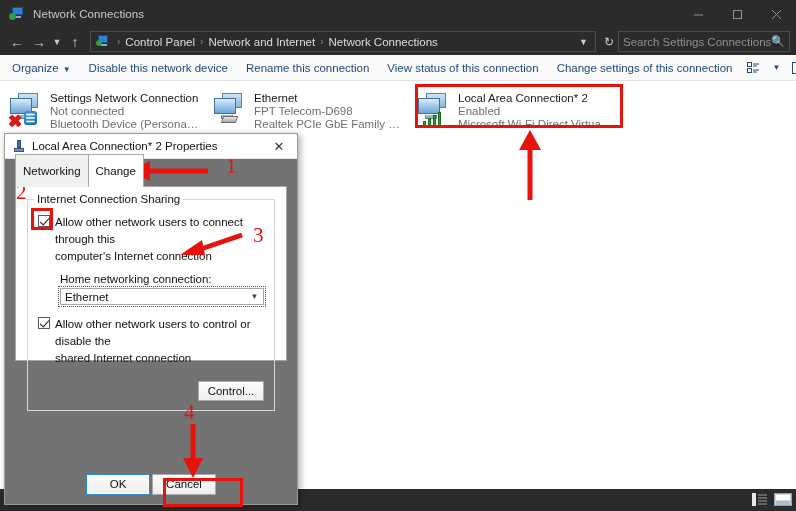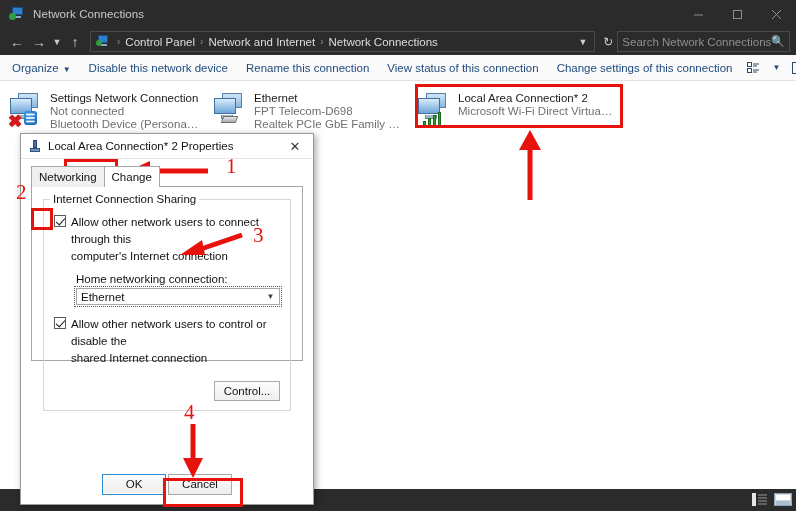--- a/index.html
+++ b/index.html
@@ -144,22 +144,22 @@
 
   
   .statusbar {
     flex:0 0 22px; height:22px; background:#2b2b2b;
     display:flex; align-items:center; justify-content:flex-end; padding-right:6px;
   }
   .viewtog { width:16px; height:14px; margin-left:6px; position:relative; }
 
   
   #propdialog {
-    position:absolute; left:20px; top:133px; width:294px; height:372px;
-    background:#ffffff; border:1px solid #9a9a9a;
+    position:absolute; left:4px; top:133px; width:294px; height:372px;
+    background:#737373; border:1px solid #9a9a9a;
     box-shadow:2px 2px 7px rgba(0,0,0,.35);
     display:flex; flex-direction:column;
     font-size:11px;
   }
   .dlg-title {
     height:25px; flex:0 0 25px; background:#ffffff;
     display:flex; align-items:center; border-bottom:1px solid #e6e6e6;
   }
   .dlg-ico { width:14px; height:14px; margin:0 6px 0 7px; position:relative; }
   .dlg-ico .pin {
@@ -172,21 +172,21 @@
   }
   .dlg-title-text { color:#111; font-size:11.5px; }
   .dlg-close {
     margin-left:auto; width:36px; height:25px; display:flex;
     align-items:center; justify-content:center; color:#3a3a3a; font-size:13px;
   }
   .dlg-body { flex:1 1 auto; position:relative; padding:9px 10px 0 10px; }
 
   .tabs { display:flex; align-items:flex-end; height:19px; position:relative; z-index:2; }
   .tab {
-    height:18px; padding:10px 7px; font-size:11.5px; color:#111;
+    height:18px; padding:16px 7px; font-size:11.5px; color:#111;
     display:flex; align-items:center; background:#f0f0f0;
     border:1px solid #a6a6a6; border-bottom:none; margin-right:-1px;
   }
   .tab.active { background:#ffffff; height:19px; border-color:#a6a6a6; }
   .tabpane {
     position:relative; margin-top:-1px; background:#ffffff;
     border:1px solid #a6a6a6; height:175px; padding:9px 11px;
   }
 
   .groupbox { position:relative; margin-top:3px; }
@@ -295,21 +295,21 @@
       <span class="crumb">Control Panel</span>
       <span class="crumb-sep">›</span>
       <span class="crumb">Network and Internet</span>
       <span class="crumb-sep">›</span>
       <span class="crumb">Network Connections</span>
       <span class="crumb-spacer"></span>
       <span class="crumb-drop">▼</span>
     </div>
     <div class="refresh">↻</div>
     <div class="searchbox">
-      <span class="ph">Search Network Connections</span>
+      <span class="ph">Search Settings Connections</span>
       <span class="mag">🔍</span>
     </div>
   </div>
 
   <div class="commandbar">
     <div class="cmd first">
       <span>Organize</span><span class="caret">▼</span>
     </div>
     <div class="cmd">Disable this network device</div>
     <div class="cmd">Rename this connection</div>
@@ -375,20 +375,21 @@
           <div class="monitor-front"></div>
           <div class="badge-bars">
             <i style="left:0px;height:5px;"></i>
             <i style="left:5px;height:8px;"></i>
             <i style="left:10px;height:11px;"></i>
             <i style="left:15px;height:14px;"></i>
           </div>
         </div>
         <div class="ad-text">
           <div class="ad-name">Local Area Connection* 2</div>
+          <div class="ad-status">Enabled</div>
           <div class="ad-device" style="max-width:160px;">Microsoft Wi-Fi Direct Virtual Ada...</div>
         </div>
       </div>
 
     </div>
   </div>
 
   <div class="statusbar">
     <div class="viewtog">
       <svg width="16" height="13" viewBox="0 0 16 13">

